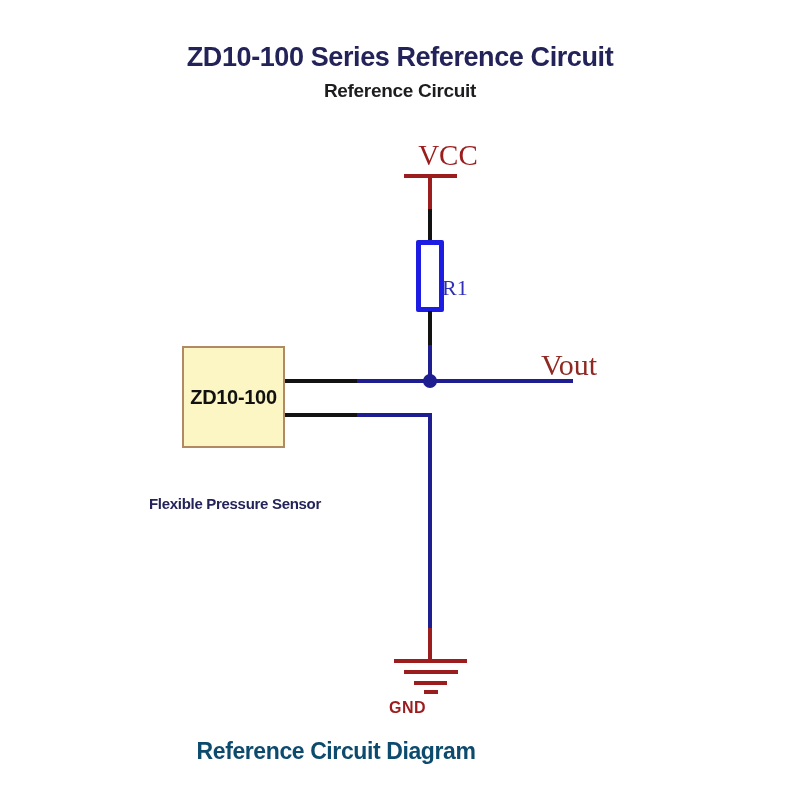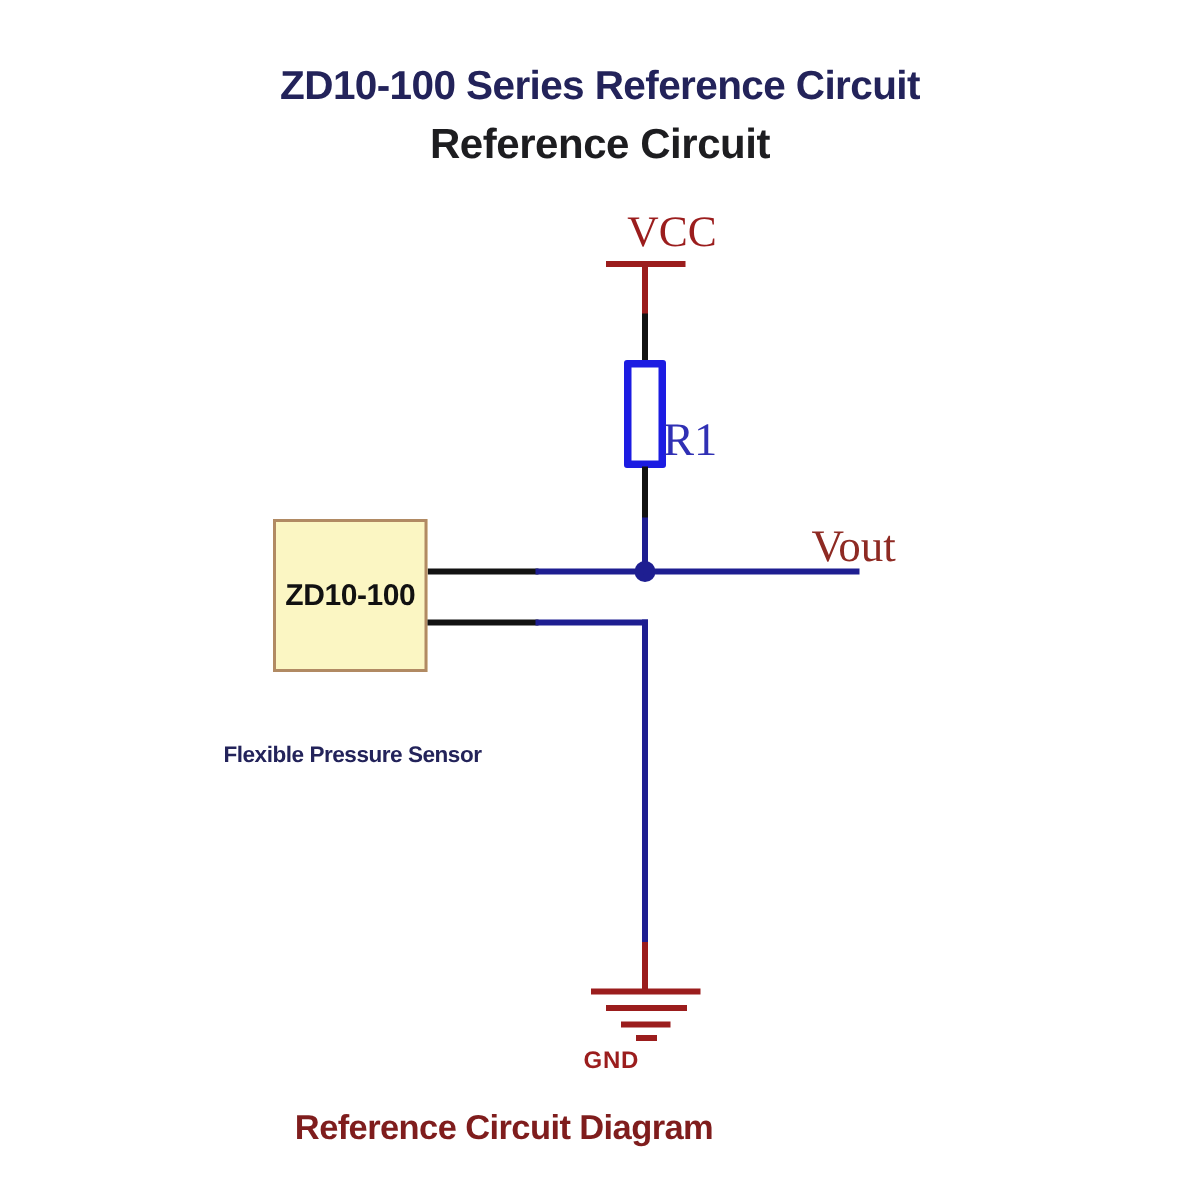--- a/index.html
+++ b/index.html
@@ -13,41 +13,41 @@
   }
   .abs{position:absolute;}
   
   .title{
     left:0;top:42px;width:800px;text-align:center;
     font-size:27px;font-weight:bold;letter-spacing:-0.4px;
     color:var(--title-navy,#23235a);
   }
   .subtitle{
     left:0;top:80px;width:800px;text-align:center;
-    font-size:28px;font-weight:bold;letter-spacing:-0.3px;
+    font-size:19px;font-weight:bold;letter-spacing:-0.3px;
     color:#1d1d20;
   }
   .caption{
     left:100px;top:738px;width:472px;text-align:center;
     font-size:23px;font-weight:bold;letter-spacing:-0.4px;
-    color:#7f1d1d;
+    color:#0c4a6e;
   }
   
   .serif-label{font-family:"Liberation Serif",serif;line-height:1;}
   .vcc-label{
     left:416px;top:141px;width:64px;text-align:center;
     font-size:29px;color:var(--schematic-red,#9b1d1d);
   }
   .vout-label{
     left:501px;top:350px;
     font-size:30px;color:var(--vout-red,#8e2a23);margin-left:40px;
   }
   .r1-label{
     left:442px;top:277px;
-    font-size:31px;color:var(--r1-blue,#3030b4);
+    font-size:22px;color:var(--r1-blue,#3030b4);
   }
   .gnd-label{
     left:389px;top:699px;width:96px;text-align:left;
     font-size:16px;font-weight:bold;letter-spacing:0.5px;
     color:var(--schematic-red,#9b1d1d);
   }
   
   .seg{position:absolute;}
   .seg.black{background:#121212;}
   .seg.blue{background:var(--wire-blue,#1e1e91);}

